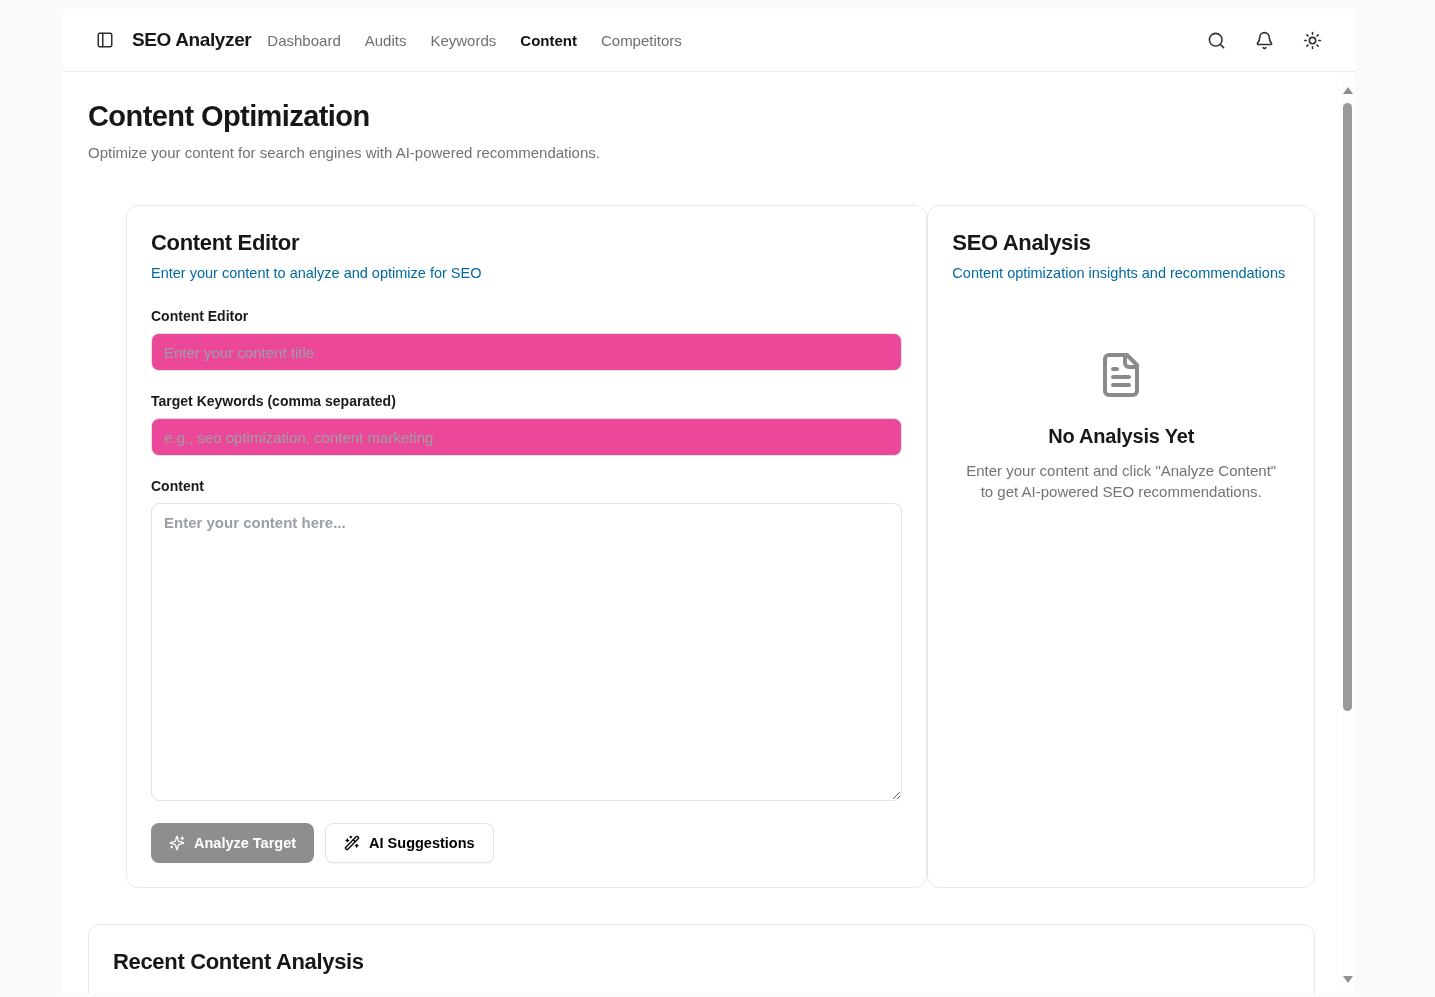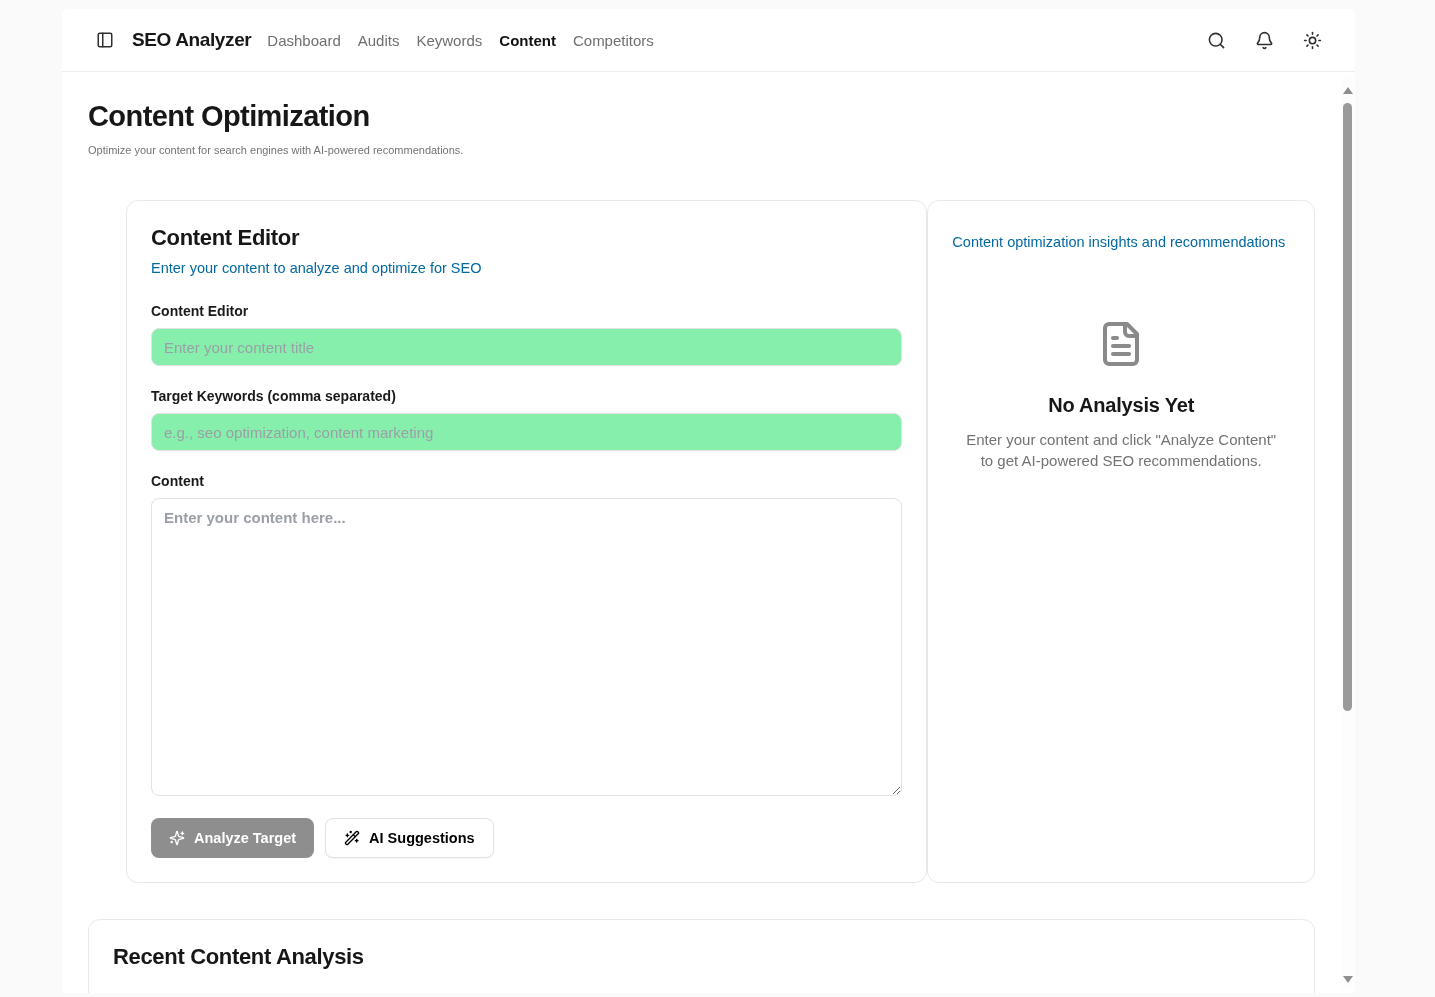--- a/index.html
+++ b/index.html
@@ -20,45 +20,45 @@
     display:flex; align-items:center; padding:0 26px;
   }
   .icon-btn {
     background:none; border:none; cursor:pointer; color:#2f2f2f;
     width:34px; height:34px; display:flex; align-items:center; justify-content:center;
     border-radius:8px;
   }
   .icon-btn svg { width:19px; height:19px; }
   .panel-btn svg { width:18px; height:18px; }
   .app-title { font-size:19px; font-weight:700; letter-spacing:-0.02em; margin:0 6px 0 10px;text-align:center; }
-  .nav { display:flex; align-items:center; gap:17px; margin-left:10px; }
+  .nav { display:flex; align-items:center; gap:24px; margin-left:10px; }
   .nav a {
     text-decoration:none; font-size:15px; color:#6f6f6f; cursor:pointer; font-weight:400;
   }
   .nav a.active { color:#111111; font-weight:600; }
   .topbar-right { margin-left:auto; display:flex; align-items:center; gap:14px; }
   
   .main { padding:28px 40px 0 26px; }
   .page-title { font-size:29px; font-weight:700; letter-spacing:-0.02em; }
-  .page-subtitle { margin-top:11px; font-size:11px; color:#737373; }
+  .page-subtitle { margin-top:11px; font-size:15px; color:#737373; }
   .cards-row { display:flex; margin-top:44px;padding-left:38px; }
   .card {
     background:#fff; border:1px solid #e8e8e8; border-radius:12px; padding:24px;
   }
   .card-title { font-size:22px; font-weight:700; letter-spacing:-0.015em; }
   .card-subtitle { margin-top:9px; font-size:14.5px; color:#0369a1; }
   .editor-card { width:811px; }
   .analysis-card { width:392px; }
   
   .form { margin-top:27px; }
   .field { margin-bottom:22px; }
   .field label { display:block; font-size:14px; font-weight:600; color:#1a1a1a; margin-bottom:9px; }
   .text-input {
     width:100%; height:38px; border:1px solid #e2e2e2; border-radius:8px;
-    padding:0 12px; font-size:15px; color:#171717; background:#86efac; outline:none;
+    padding:0 12px; font-size:15px; color:#171717; background:#ec4899; outline:none;
     font-family:inherit;
   }
   .text-area {
     width:100%; height:298px; border:1px solid #e2e2e2; border-radius:8px;
     padding:10px 12px; font-size:15px; color:#737373; background:#fff; outline:none;
     font-family:inherit; resize:both;font-weight:bold;
   }
   .text-input::placeholder, .text-area::placeholder { color:#9b9fa6; }
   .btn-row { display:flex; align-items:center; gap:11px; margin-top:18px; }
   .btn {
@@ -191,20 +191,21 @@
                     <path d="M11 3H9"></path>
                   </svg>
               </span>
               <span>AI Suggestions</span>
             </button>
           </div>
         </div>
       </section>
 
       <section class="card analysis-card">
+        <h2 class="card-title">SEO Analysis</h2>
         <p class="card-subtitle">Content optimization insights and recommendations</p>
 
         <div class="empty-state">
           <div class="doc-icon">
             <svg viewBox="0 0 24 24" fill="none" stroke="currentColor" stroke-width="2" stroke-linecap="round" stroke-linejoin="round" width="48" height="48">
                 <path d="M15 2H6a2 2 0 0 0-2 2v16a2 2 0 0 0 2 2h12a2 2 0 0 0 2-2V7Z"></path>
                 <path d="M14 2v4a2 2 0 0 0 2 2h4"></path>
                 <path d="M10 9H8"></path>
                 <path d="M16 13H8"></path>
                 <path d="M16 17H8"></path>

